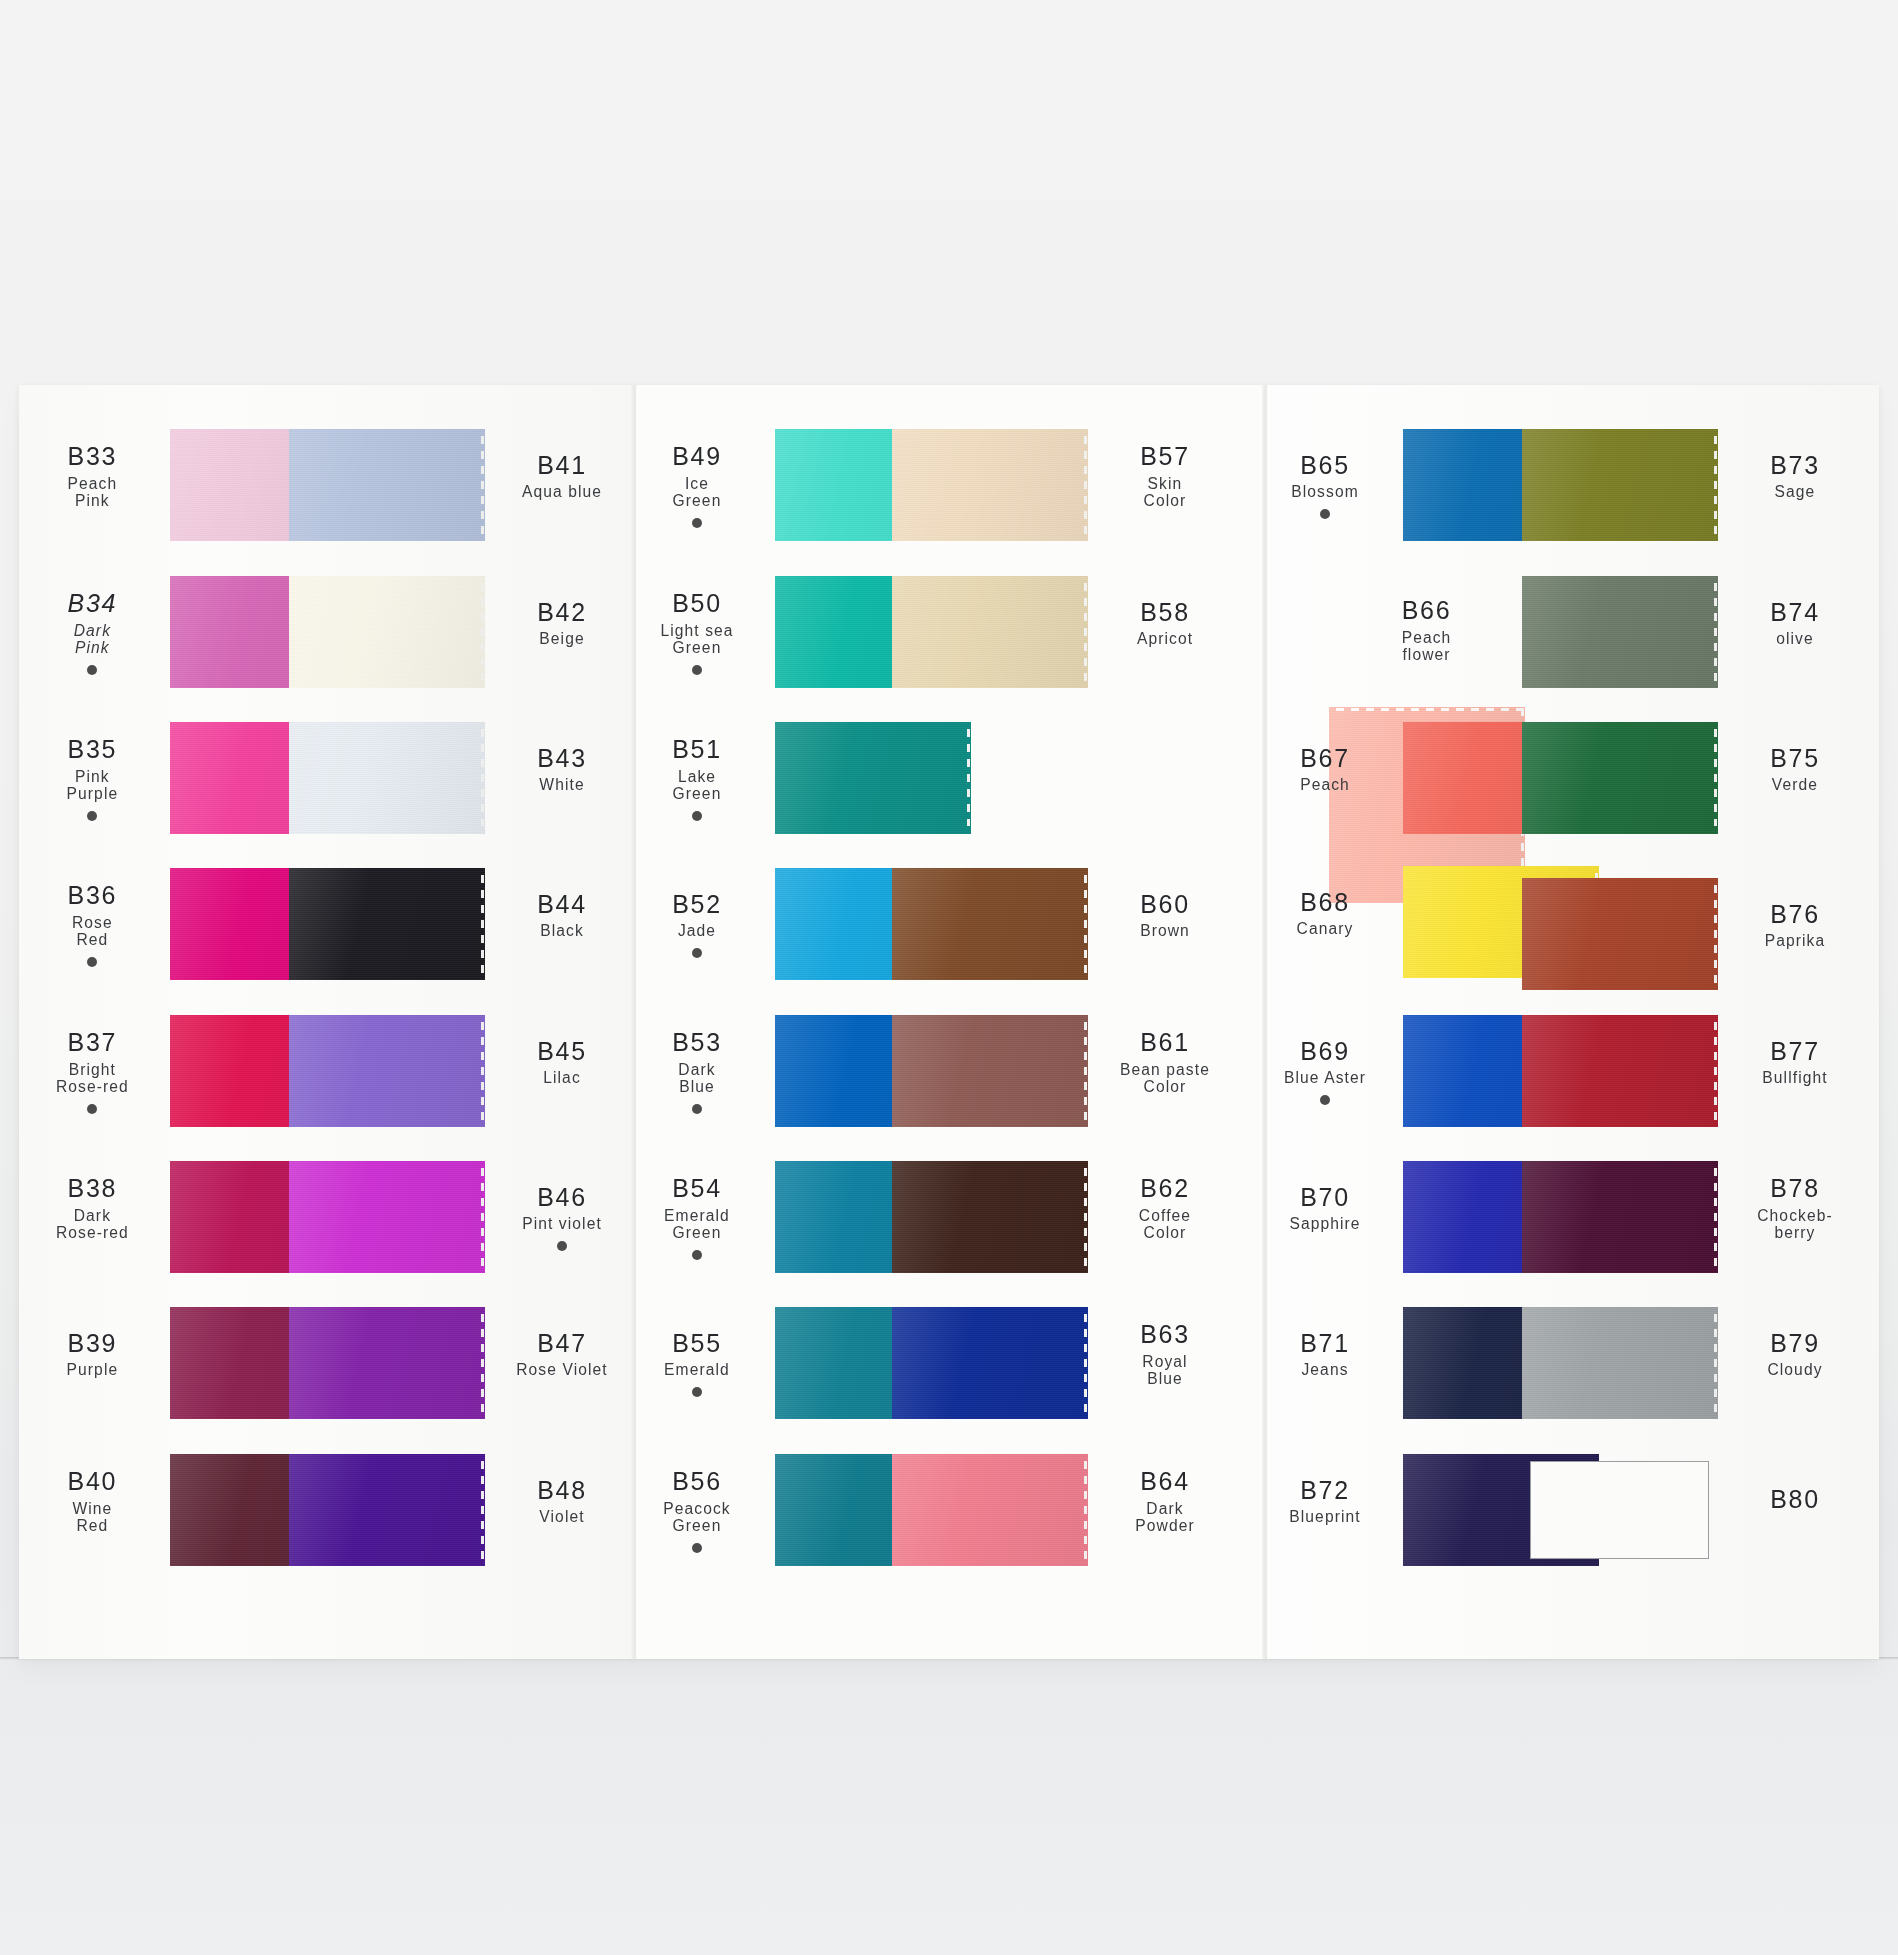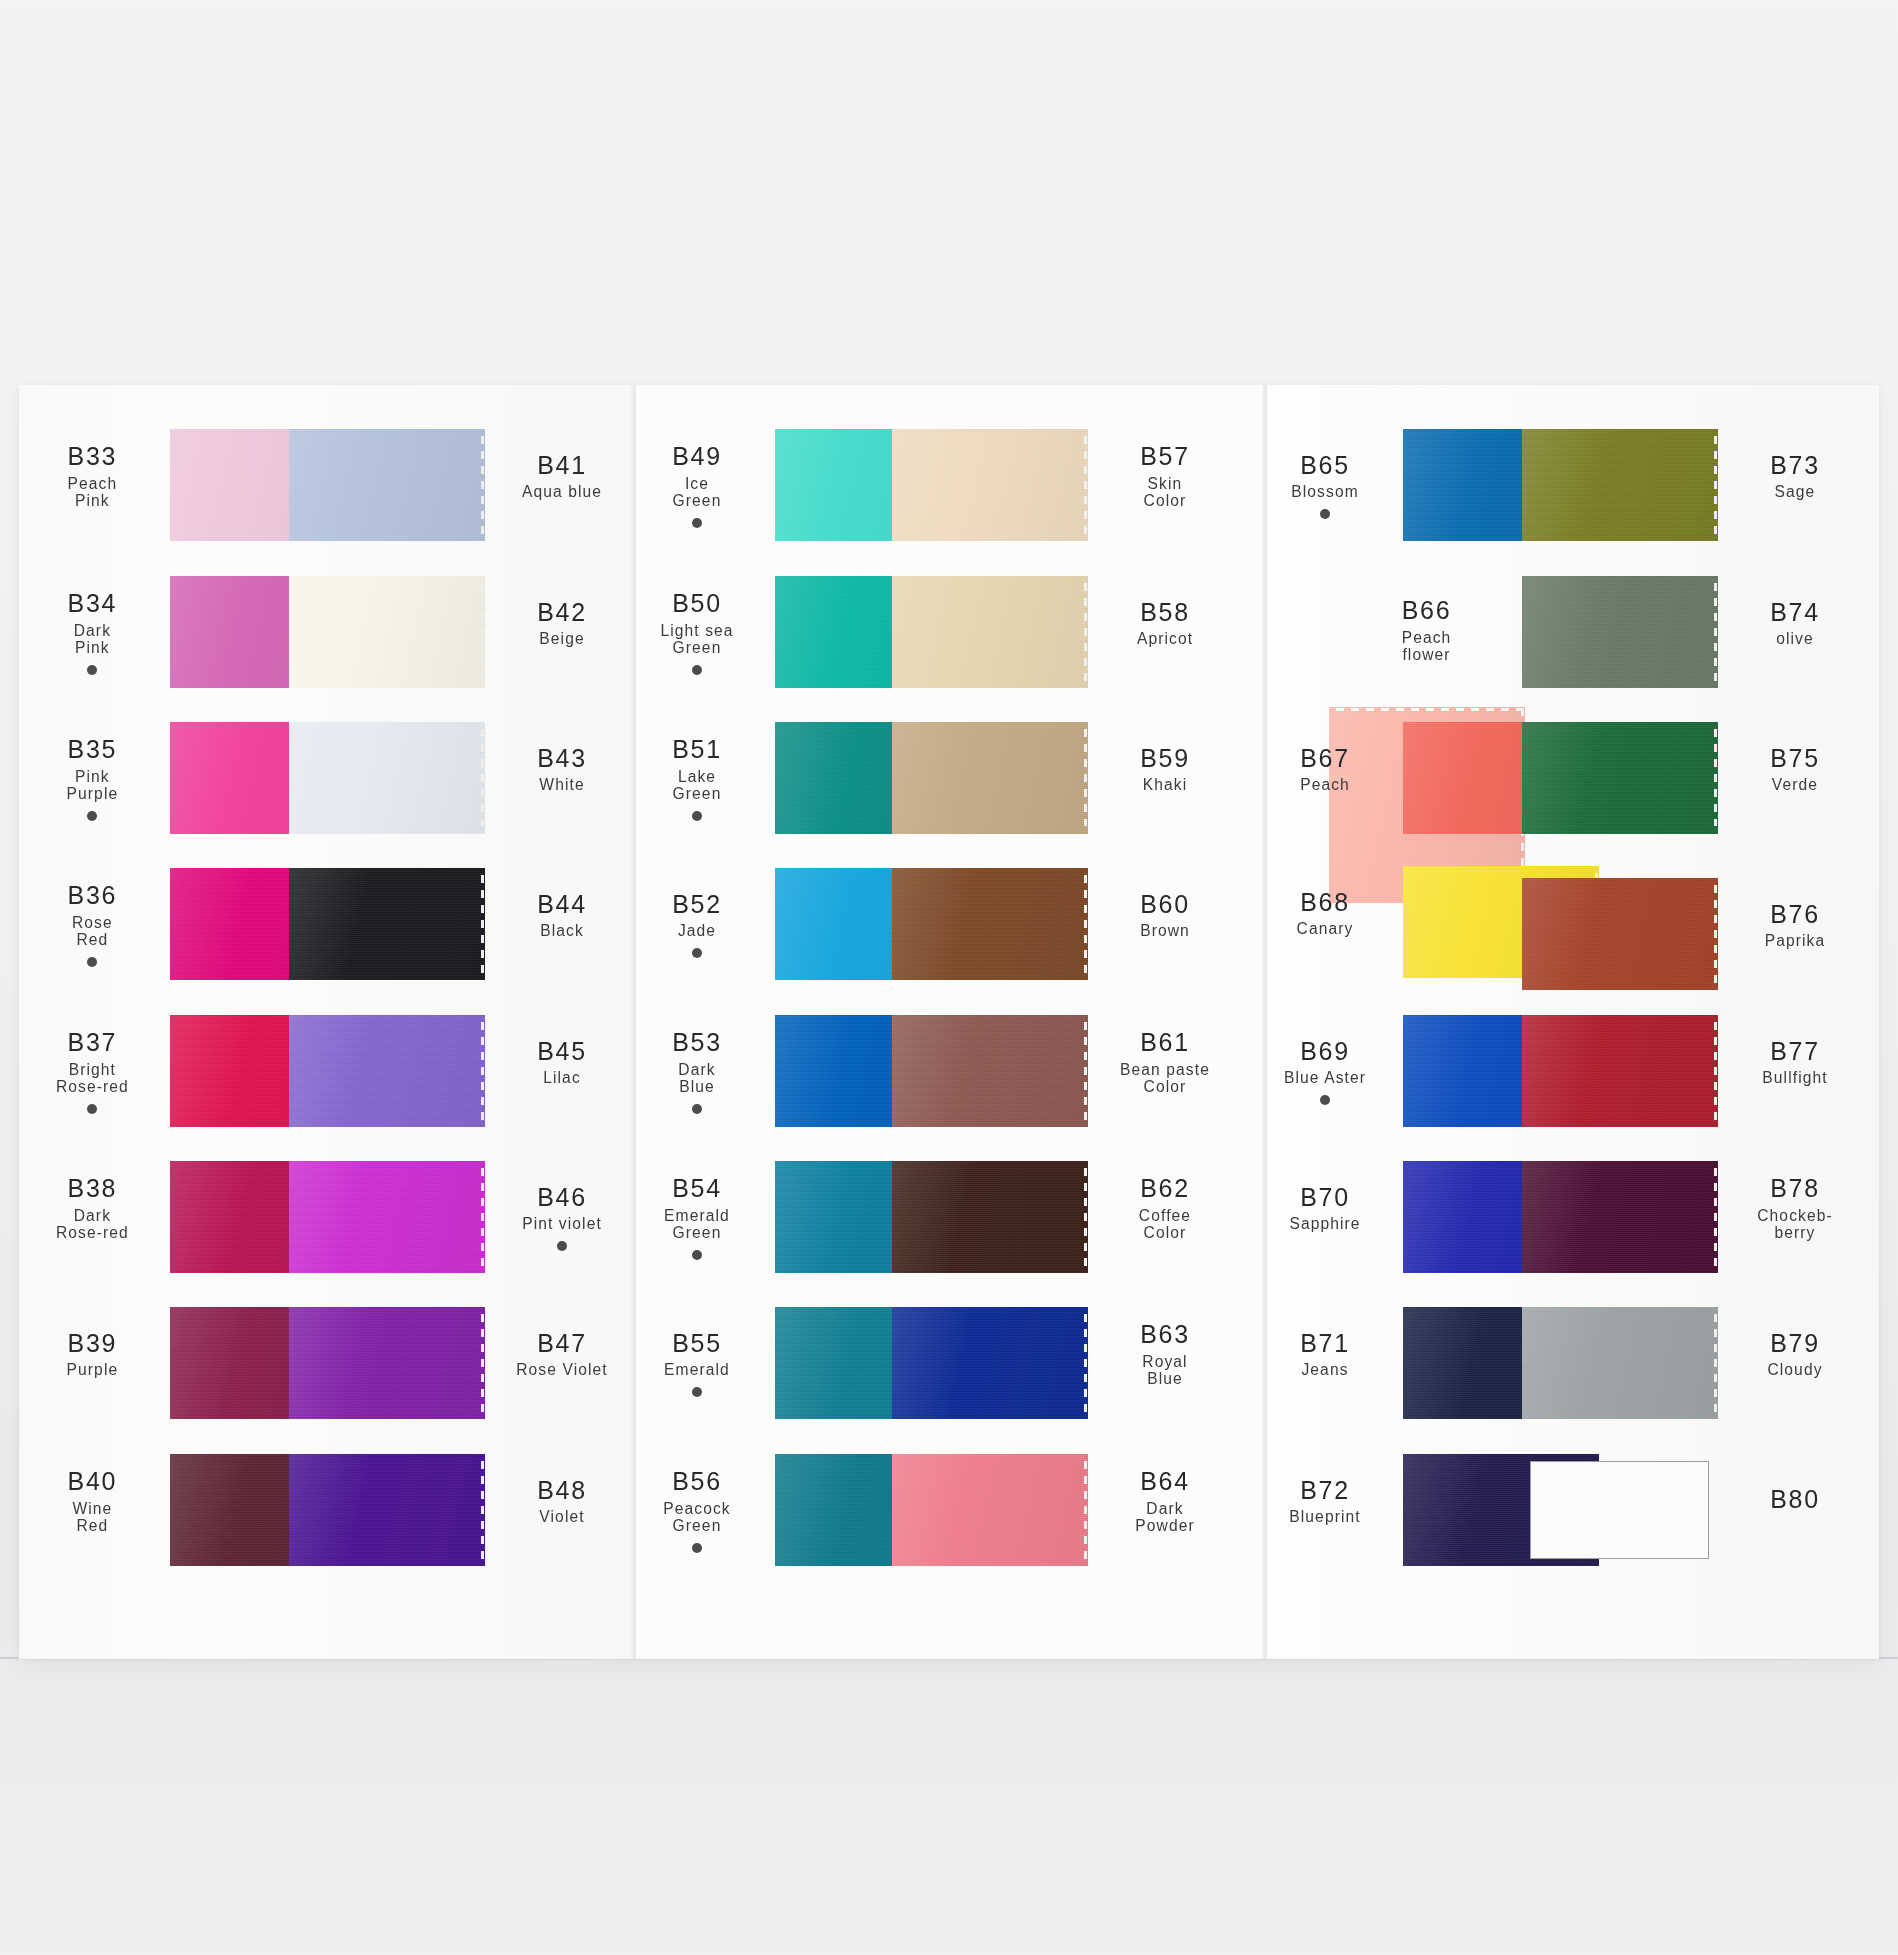--- a/index.html
+++ b/index.html
@@ -103,21 +103,21 @@
         <div class="swatch-wrap">
           <div class="swatch">
             <div style="position: absolute; inset: 3.7px; background: rgb(240, 201, 221);"></div>
             <div style="position: absolute; inset: 0px; background: rgb(240, 201, 221); mask-image: repeating-linear-gradient(90deg, rgb(0, 0, 0) 0px, rgb(0, 0, 0) 7.5px, transparent 7.5px, transparent 15px);"></div>
             <div style="position: absolute; inset: 0px; background: rgb(240, 201, 221); mask-image: repeating-linear-gradient(0deg, rgb(0, 0, 0) 0px, rgb(0, 0, 0) 7.5px, transparent 7.5px, transparent 15px);"></div>
             <div class="weave"></div>
             <div class="shine"></div>
           </div>
         </div>
       </div>
-      <div class="cell lbl-left" style="left: 5.4px; top: 186px; width: 339px; height: 122px;">
+      <div class="cell lbl-left" style="left: 5.4px; top: 186px; width: 339px; height: 122px; font-style: italic;">
         <div class="label">
           <div class="code">B34</div>
           <div class="cname">
             <span class="ln">Dark</span>
             <span class="ln">Pink</span>
           </div>
           <div class="dot" style="background: rgb(76, 76, 76);"></div>
         </div>
         <div class="swatch-wrap">
           <div class="swatch">
@@ -561,38 +561,20 @@
           <div class="cname">
             <span class="ln">Apricot</span>
           </div>
           <div class="dot hidden" style="background: rgb(76, 76, 76);"></div>
         </div>
         <div class="swatch-wrap">
           <div class="swatch">
             <div style="position: absolute; inset: 3.7px; background: rgb(232, 216, 179);"></div>
             <div style="position: absolute; inset: 0px; background: rgb(232, 216, 179); mask-image: repeating-linear-gradient(90deg, rgb(0, 0, 0) 0px, rgb(0, 0, 0) 7.5px, transparent 7.5px, transparent 15px);"></div>
             <div style="position: absolute; inset: 0px; background: rgb(232, 216, 179); mask-image: repeating-linear-gradient(0deg, rgb(0, 0, 0) 0px, rgb(0, 0, 0) 7.5px, transparent 7.5px, transparent 15px);"></div>
-            <div class="weave"></div>
-            <div class="shine"></div>
-          </div>
-        </div>
-      </div>
-      <div class="cell lbl-right" style="left: 875px; top: 332px; width: 339px; height: 122px;">
-        <div class="label">
-          <div class="code">B59</div>
-          <div class="cname">
-            <span class="ln">Khaki</span>
-          </div>
-          <div class="dot hidden" style="background: rgb(76, 76, 76);"></div>
-        </div>
-        <div class="swatch-wrap">
-          <div class="swatch">
-            <div style="position: absolute; inset: 3.7px; background: rgb(197, 171, 134);"></div>
-            <div style="position: absolute; inset: 0px; background: rgb(197, 171, 134); mask-image: repeating-linear-gradient(90deg, rgb(0, 0, 0) 0px, rgb(0, 0, 0) 7.5px, transparent 7.5px, transparent 15px);"></div>
-            <div style="position: absolute; inset: 0px; background: rgb(197, 171, 134); mask-image: repeating-linear-gradient(0deg, rgb(0, 0, 0) 0px, rgb(0, 0, 0) 7.5px, transparent 7.5px, transparent 15px);"></div>
             <div class="weave"></div>
             <div class="shine"></div>
           </div>
         </div>
       </div>
       <div class="cell lbl-right" style="left: 875px; top: 478px; width: 339px; height: 122px;">
         <div class="label">
           <div class="code">B60</div>
           <div class="cname">
             <span class="ln">Brown</span>

